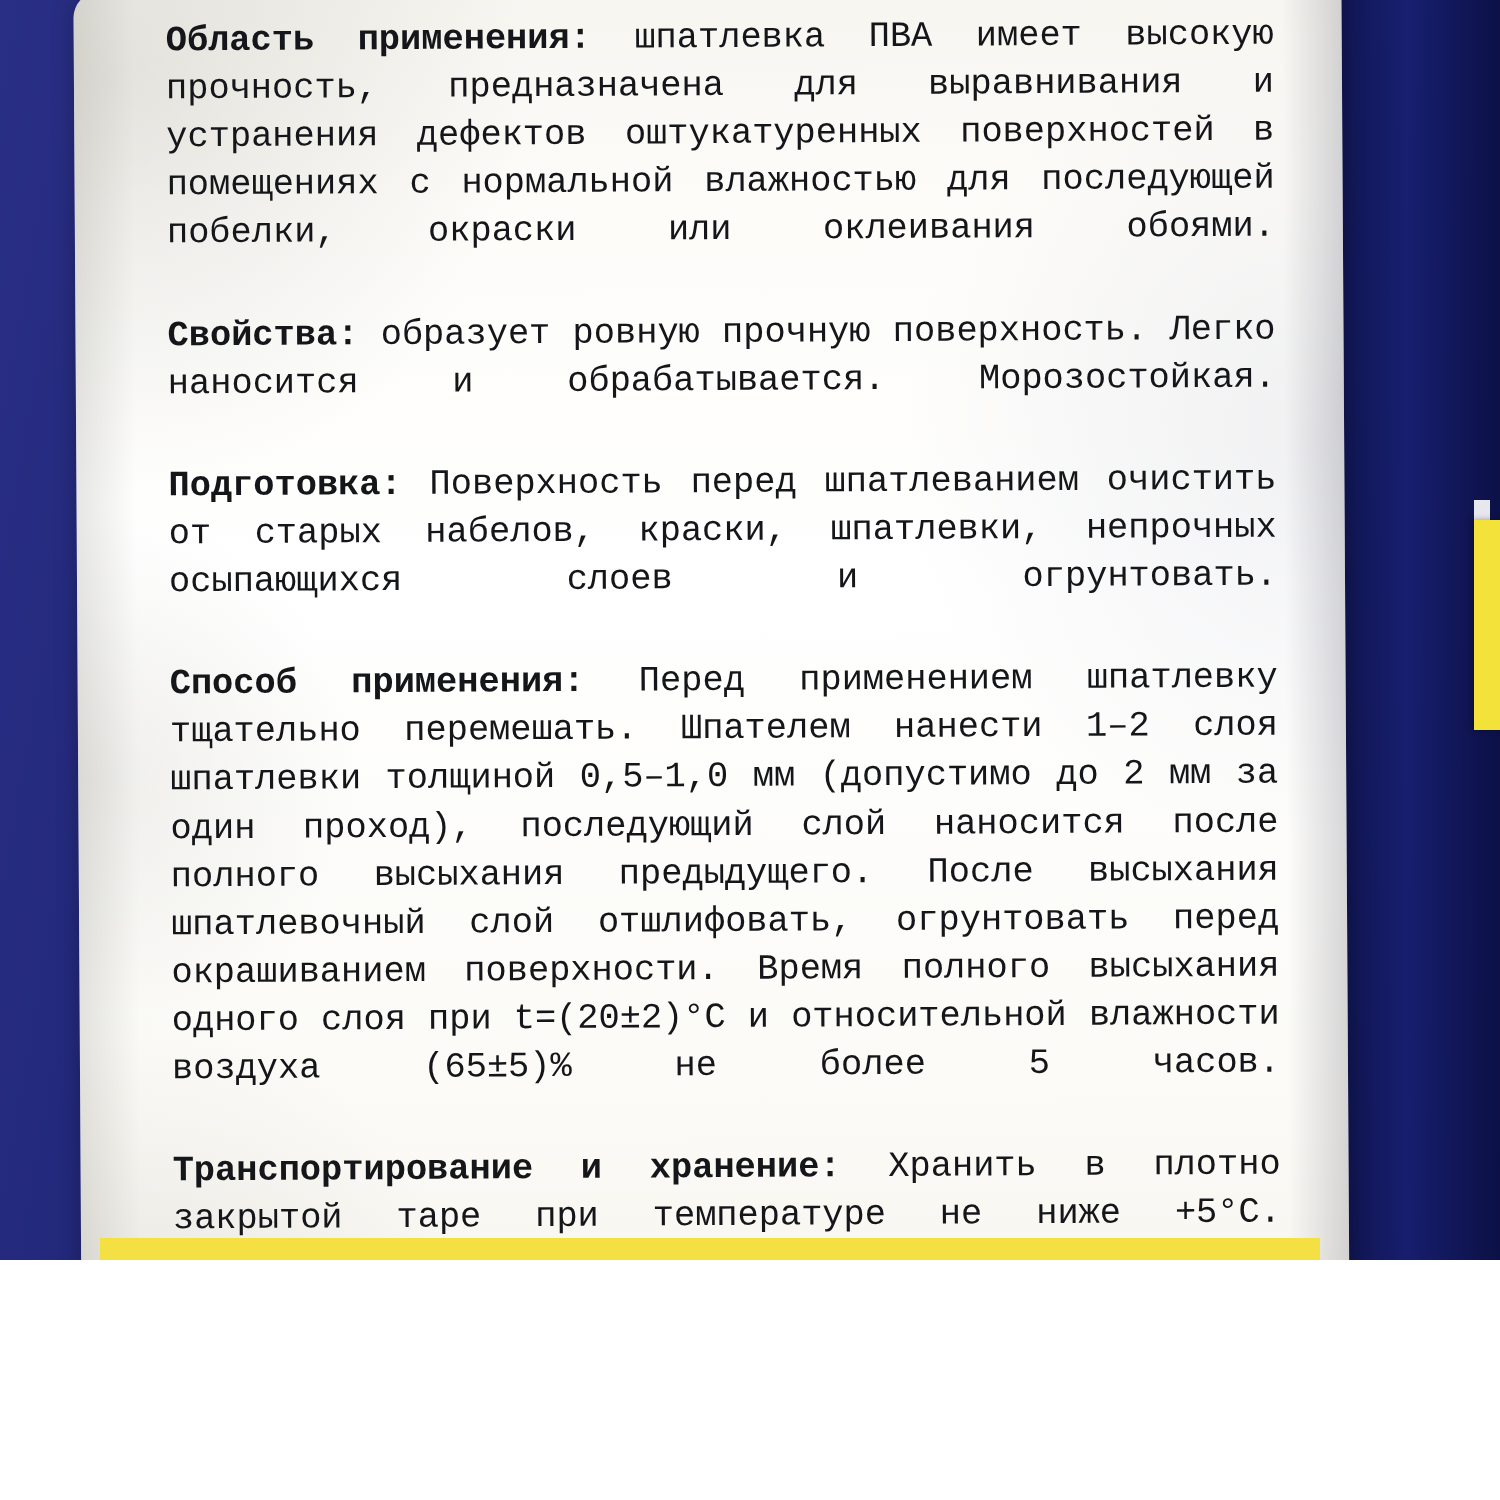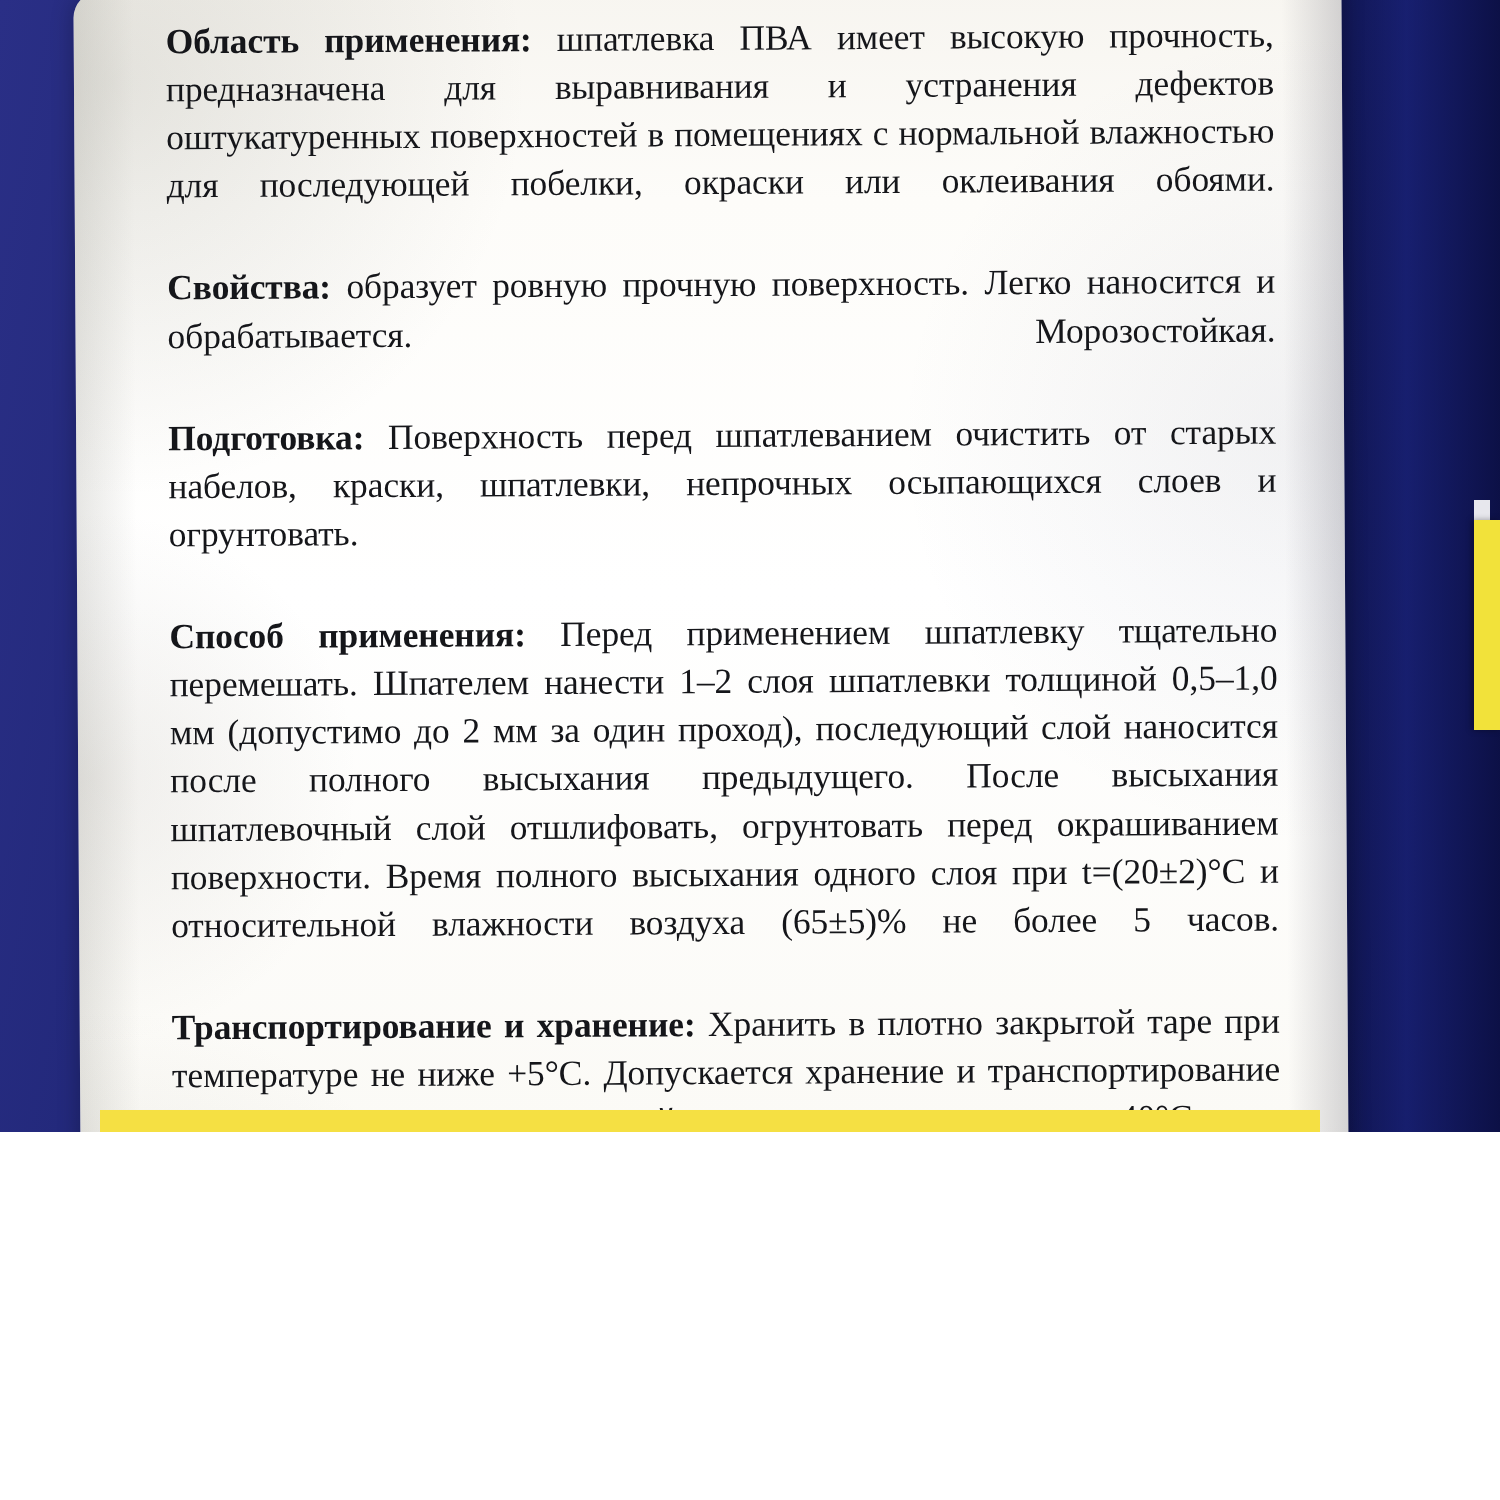--- a/index.html
+++ b/index.html
@@ -3,24 +3,24 @@
 <meta charset="utf-8">
 <style>
   html, body {
     margin: 0;
     padding: 0;
     background: #ffffff;
   }
   #page {
     position: relative;
     width: 1500px;
-    height: 1132px;
+    height: 1260px;
     overflow: hidden;
     background: #0f172a;
-    font-family: Liberation Serif, serif;
+    font-family: Liberation Mono, monospace;
   }
 
   
   .bg-navy {
     position: absolute;
     inset: 0;
     background:
       linear-gradient(100deg,
         #2a2f86 0%,
         #22287a 18%,

